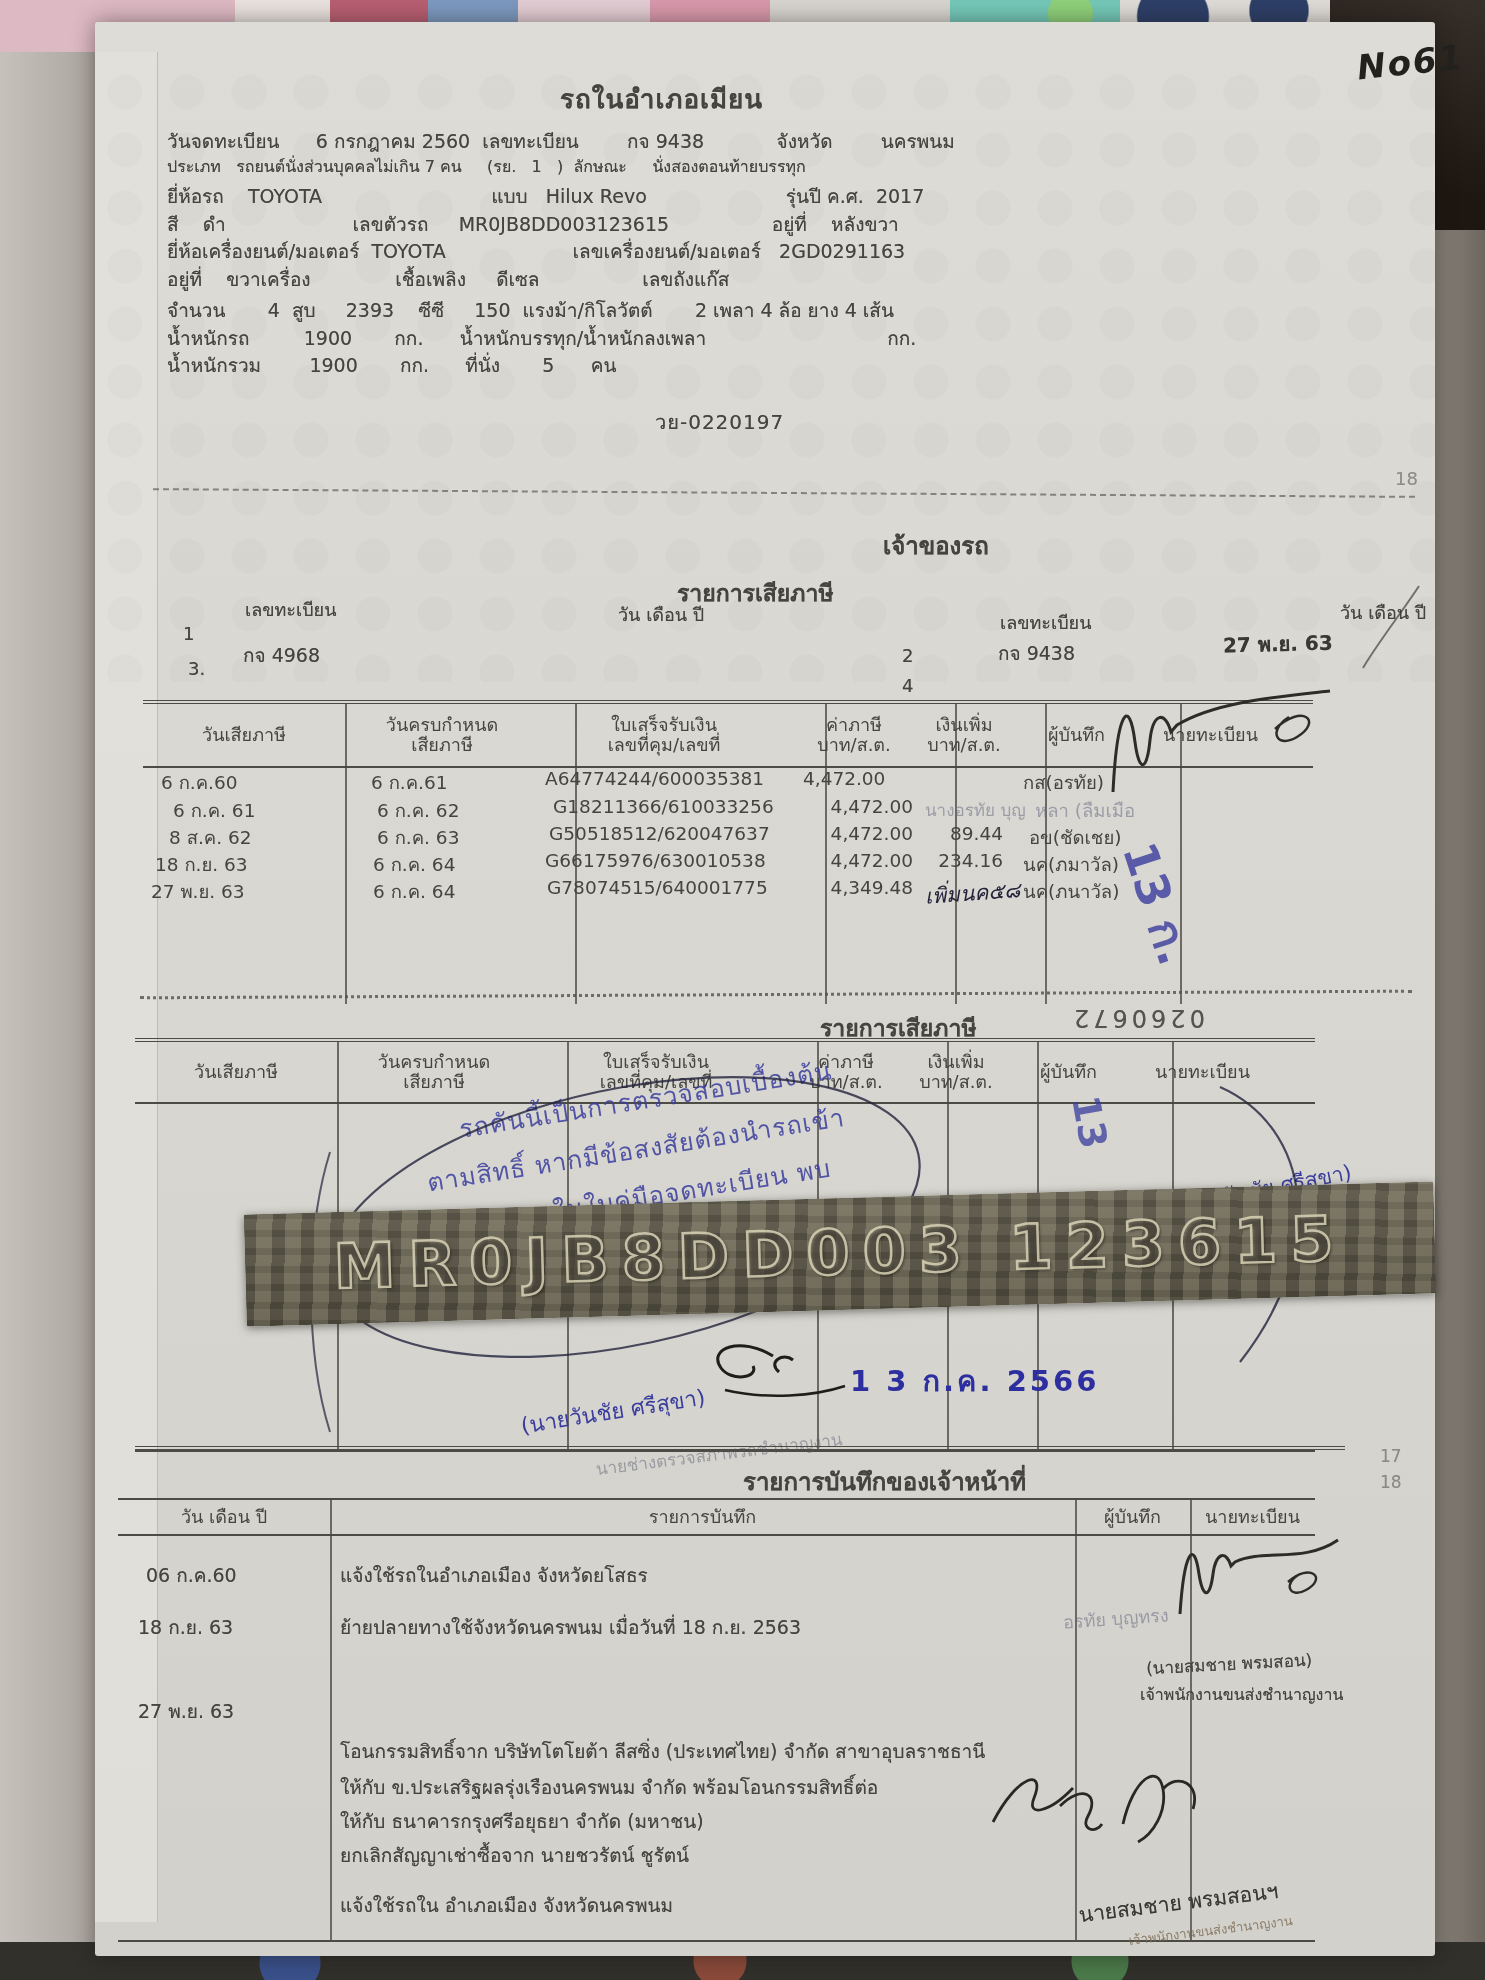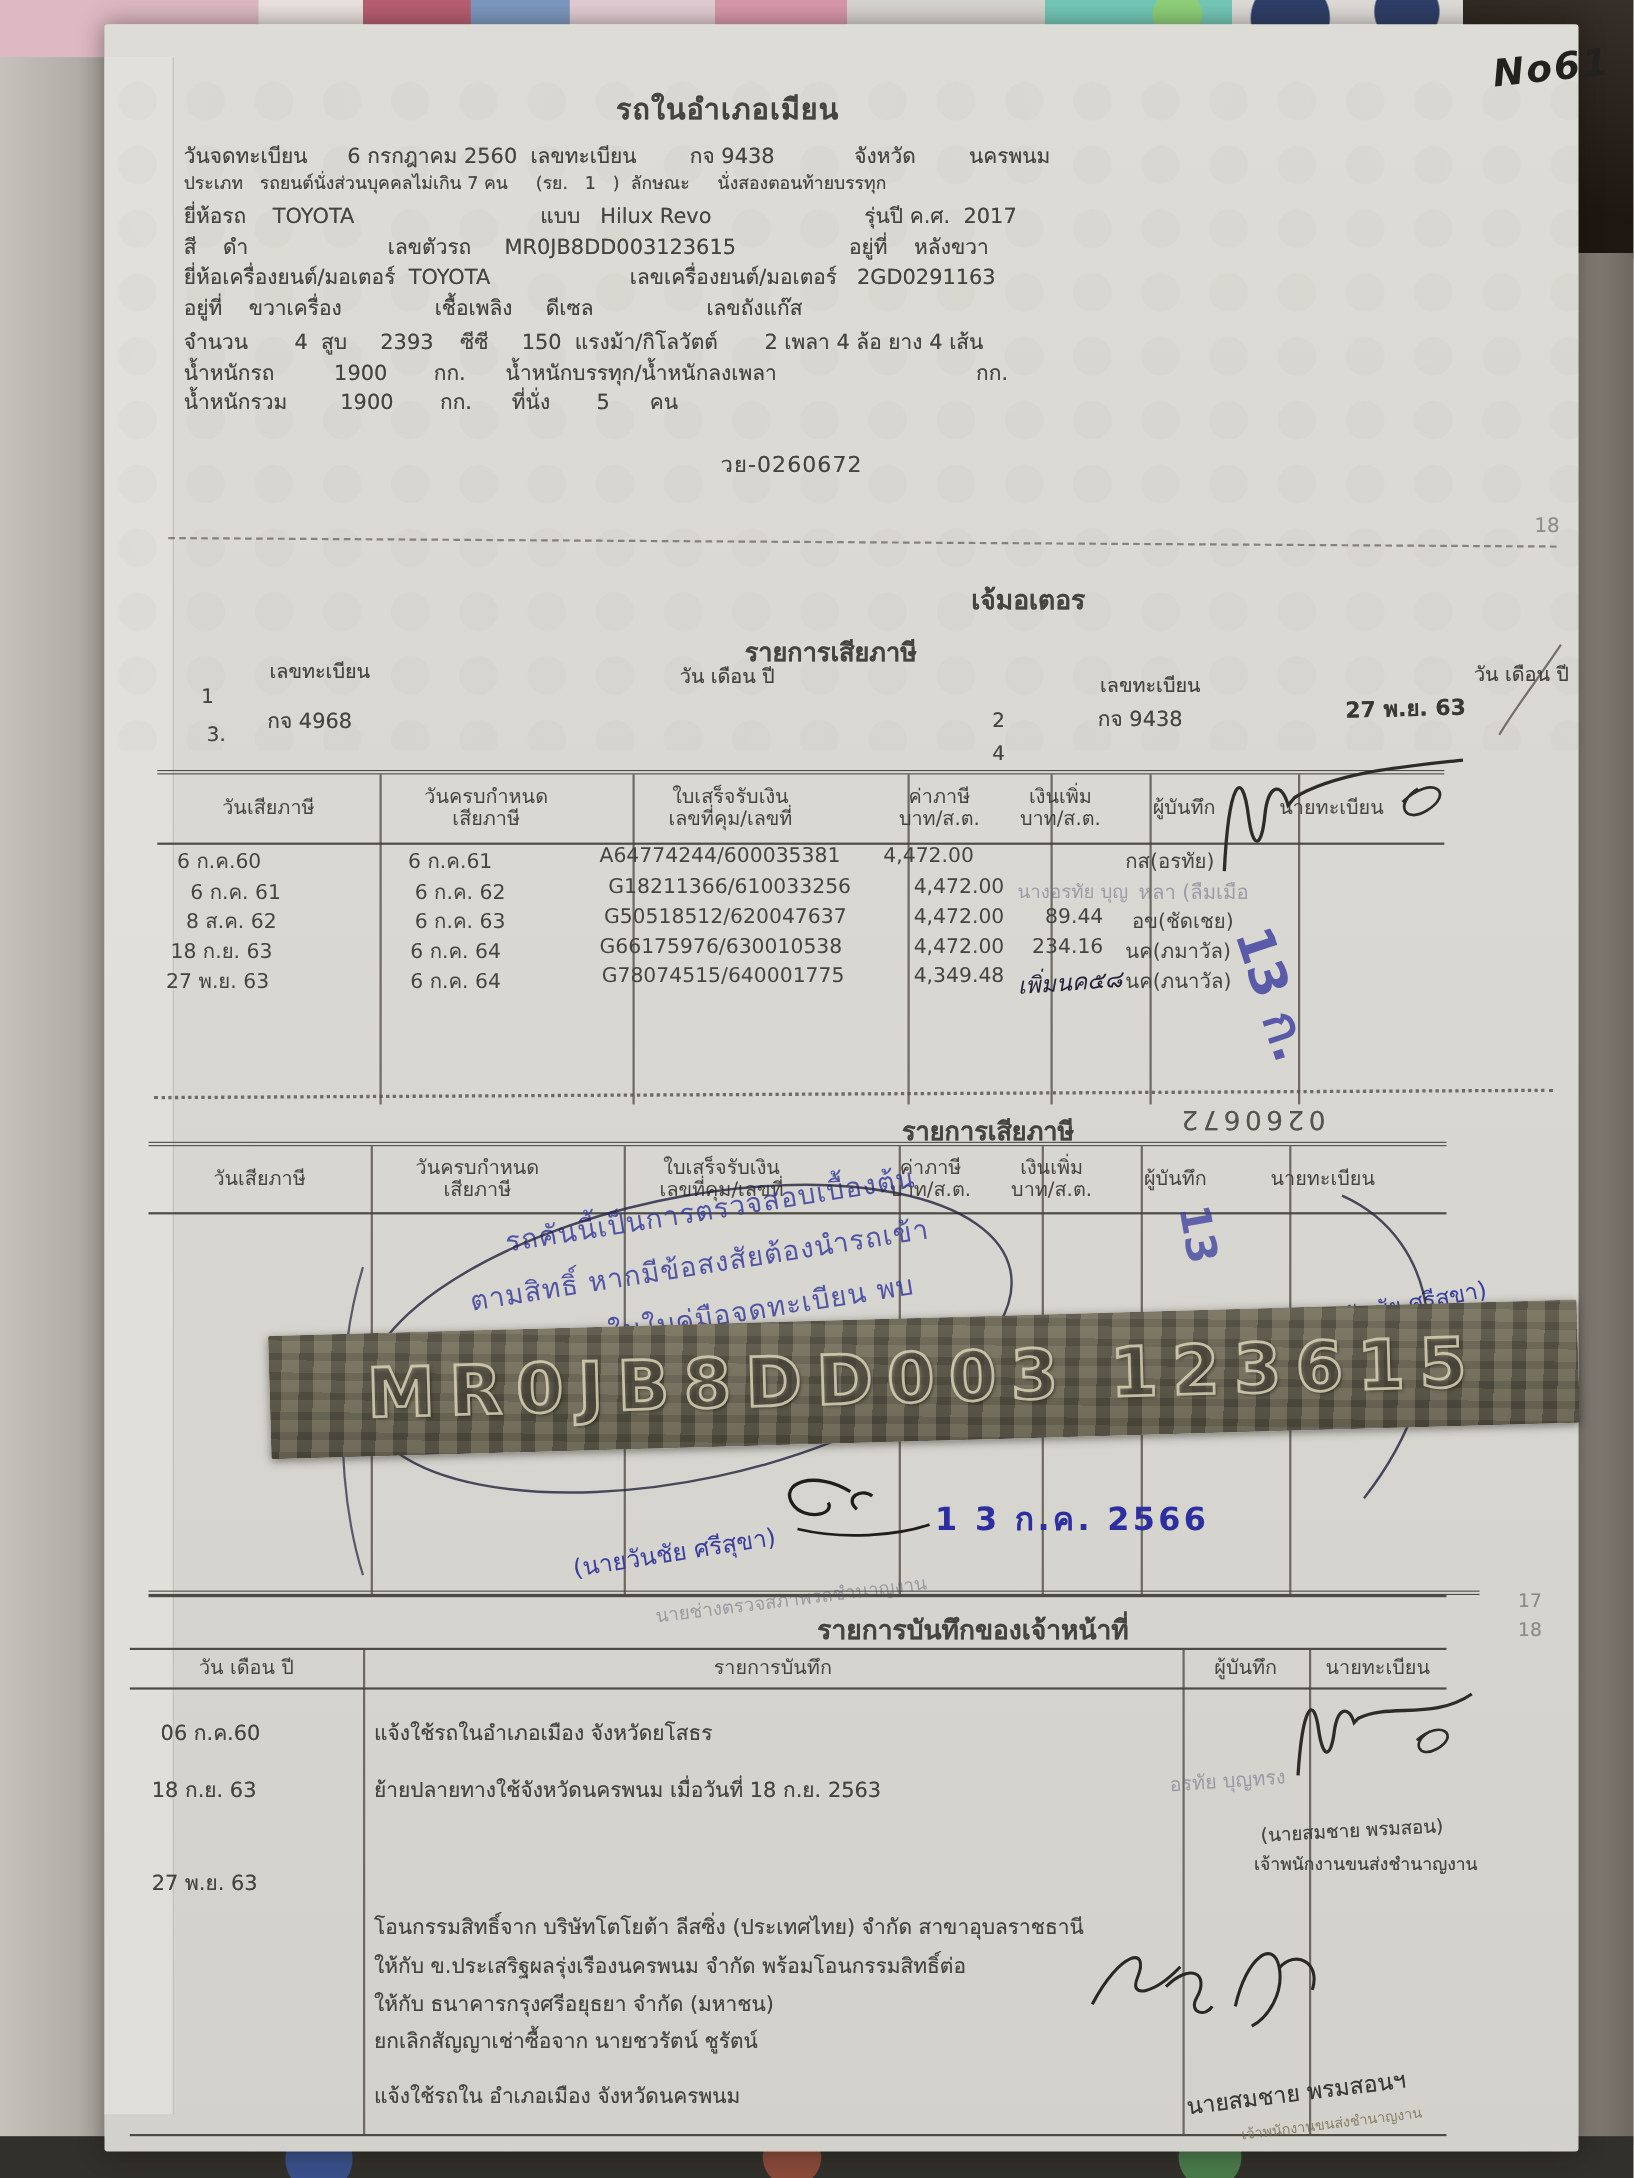--- a/index.html
+++ b/index.html
@@ -79,25 +79,25 @@
     <div class="typed pre" style="font-size:16px;height:27.6px">ประเภท   รถยนต์นั่งส่วนบุคคลไม่เกิน 7 คน     (รย.   1   )  ลักษณะ     นั่งสองตอนท้ายบรรทุก</div>
     <div class="typed pre" style="font-size:19px;height:27.6px">ยี่ห้อรถ    TOYOTA                            แบบ   Hilux Revo                       รุ่นปี ค.ศ.  2017</div>
     <div class="typed pre" style="font-size:19px;height:27.6px">สี    ดำ                     เลขตัวรถ     MR0JB8DD003123615                 อยู่ที่    หลังขวา</div>
     <div class="typed pre" style="font-size:19px;height:27.6px">ยี่ห้อเครื่องยนต์/มอเตอร์  TOYOTA                     เลขเครื่องยนต์/มอเตอร์   2GD0291163</div>
     <div class="typed pre" style="font-size:19px;height:31px">อยู่ที่    ขวาเครื่อง              เชื้อเพลิง     ดีเซล                 เลขถังแก๊ส</div>
     <div class="typed pre" style="font-size:19px;height:27.6px">จำนวน       4  สูบ     2393    ซีซี     150  แรงม้า/กิโลวัตต์       2 เพลา 4 ล้อ ยาง 4 เส้น</div>
     <div class="typed pre" style="font-size:19px;height:27.6px">น้ำหนักรถ         1900       กก.      น้ำหนักบรรทุก/น้ำหนักลงเพลา                              กก.</div>
     <div class="typed pre" style="font-size:19px;height:27.6px">น้ำหนักรวม        1900       กก.      ที่นั่ง       5      คน</div>
   </div>
 
-  <div class="abs typed" style="left:560px;top:384px;font-size:20px;letter-spacing:1px">วย-0260672</div>
+  <div class="abs typed" style="left:560px;top:384px;font-size:20px;letter-spacing:1px">วย-0220197</div>
 
   <div class="abs dash1" style="left:58px;top:470px;width:1262px;transform:rotate(.35deg)"></div>
 
-  <div class="abs typed bold" style="left:788px;top:504px;font-size:24px">เจ้มอเตอร</div>
+  <div class="abs typed bold" style="left:788px;top:504px;font-size:24px">เจ้าของรถ</div>
   <div class="abs typed faint" style="left:1300px;top:446px;font-size:18px">18</div>
   <div class="abs typed bold" style="left:582px;top:553px;font-size:23px">รายการเสียภาษี</div>
 
   <div class="abs typed" style="left:150px;top:573px;font-size:18px">เลขทะเบียน</div>
   <div class="abs typed" style="left:523px;top:578px;font-size:18px">วัน เดือน ปี</div>
   <div class="abs typed" style="left:905px;top:586px;font-size:18px">เลขทะเบียน</div>
   <div class="abs typed" style="left:1245px;top:576px;font-size:18px;width:90px;overflow:hidden;white-space:nowrap">วัน เดือน ปี</div>
   <div class="abs typed" style="left:88px;top:601px;font-size:18px">1</div>
   <div class="abs typed" style="left:148px;top:618px;font-size:19px">กจ 4968</div>
   <div class="abs typed" style="left:93px;top:636px;font-size:18px">3.</div>

